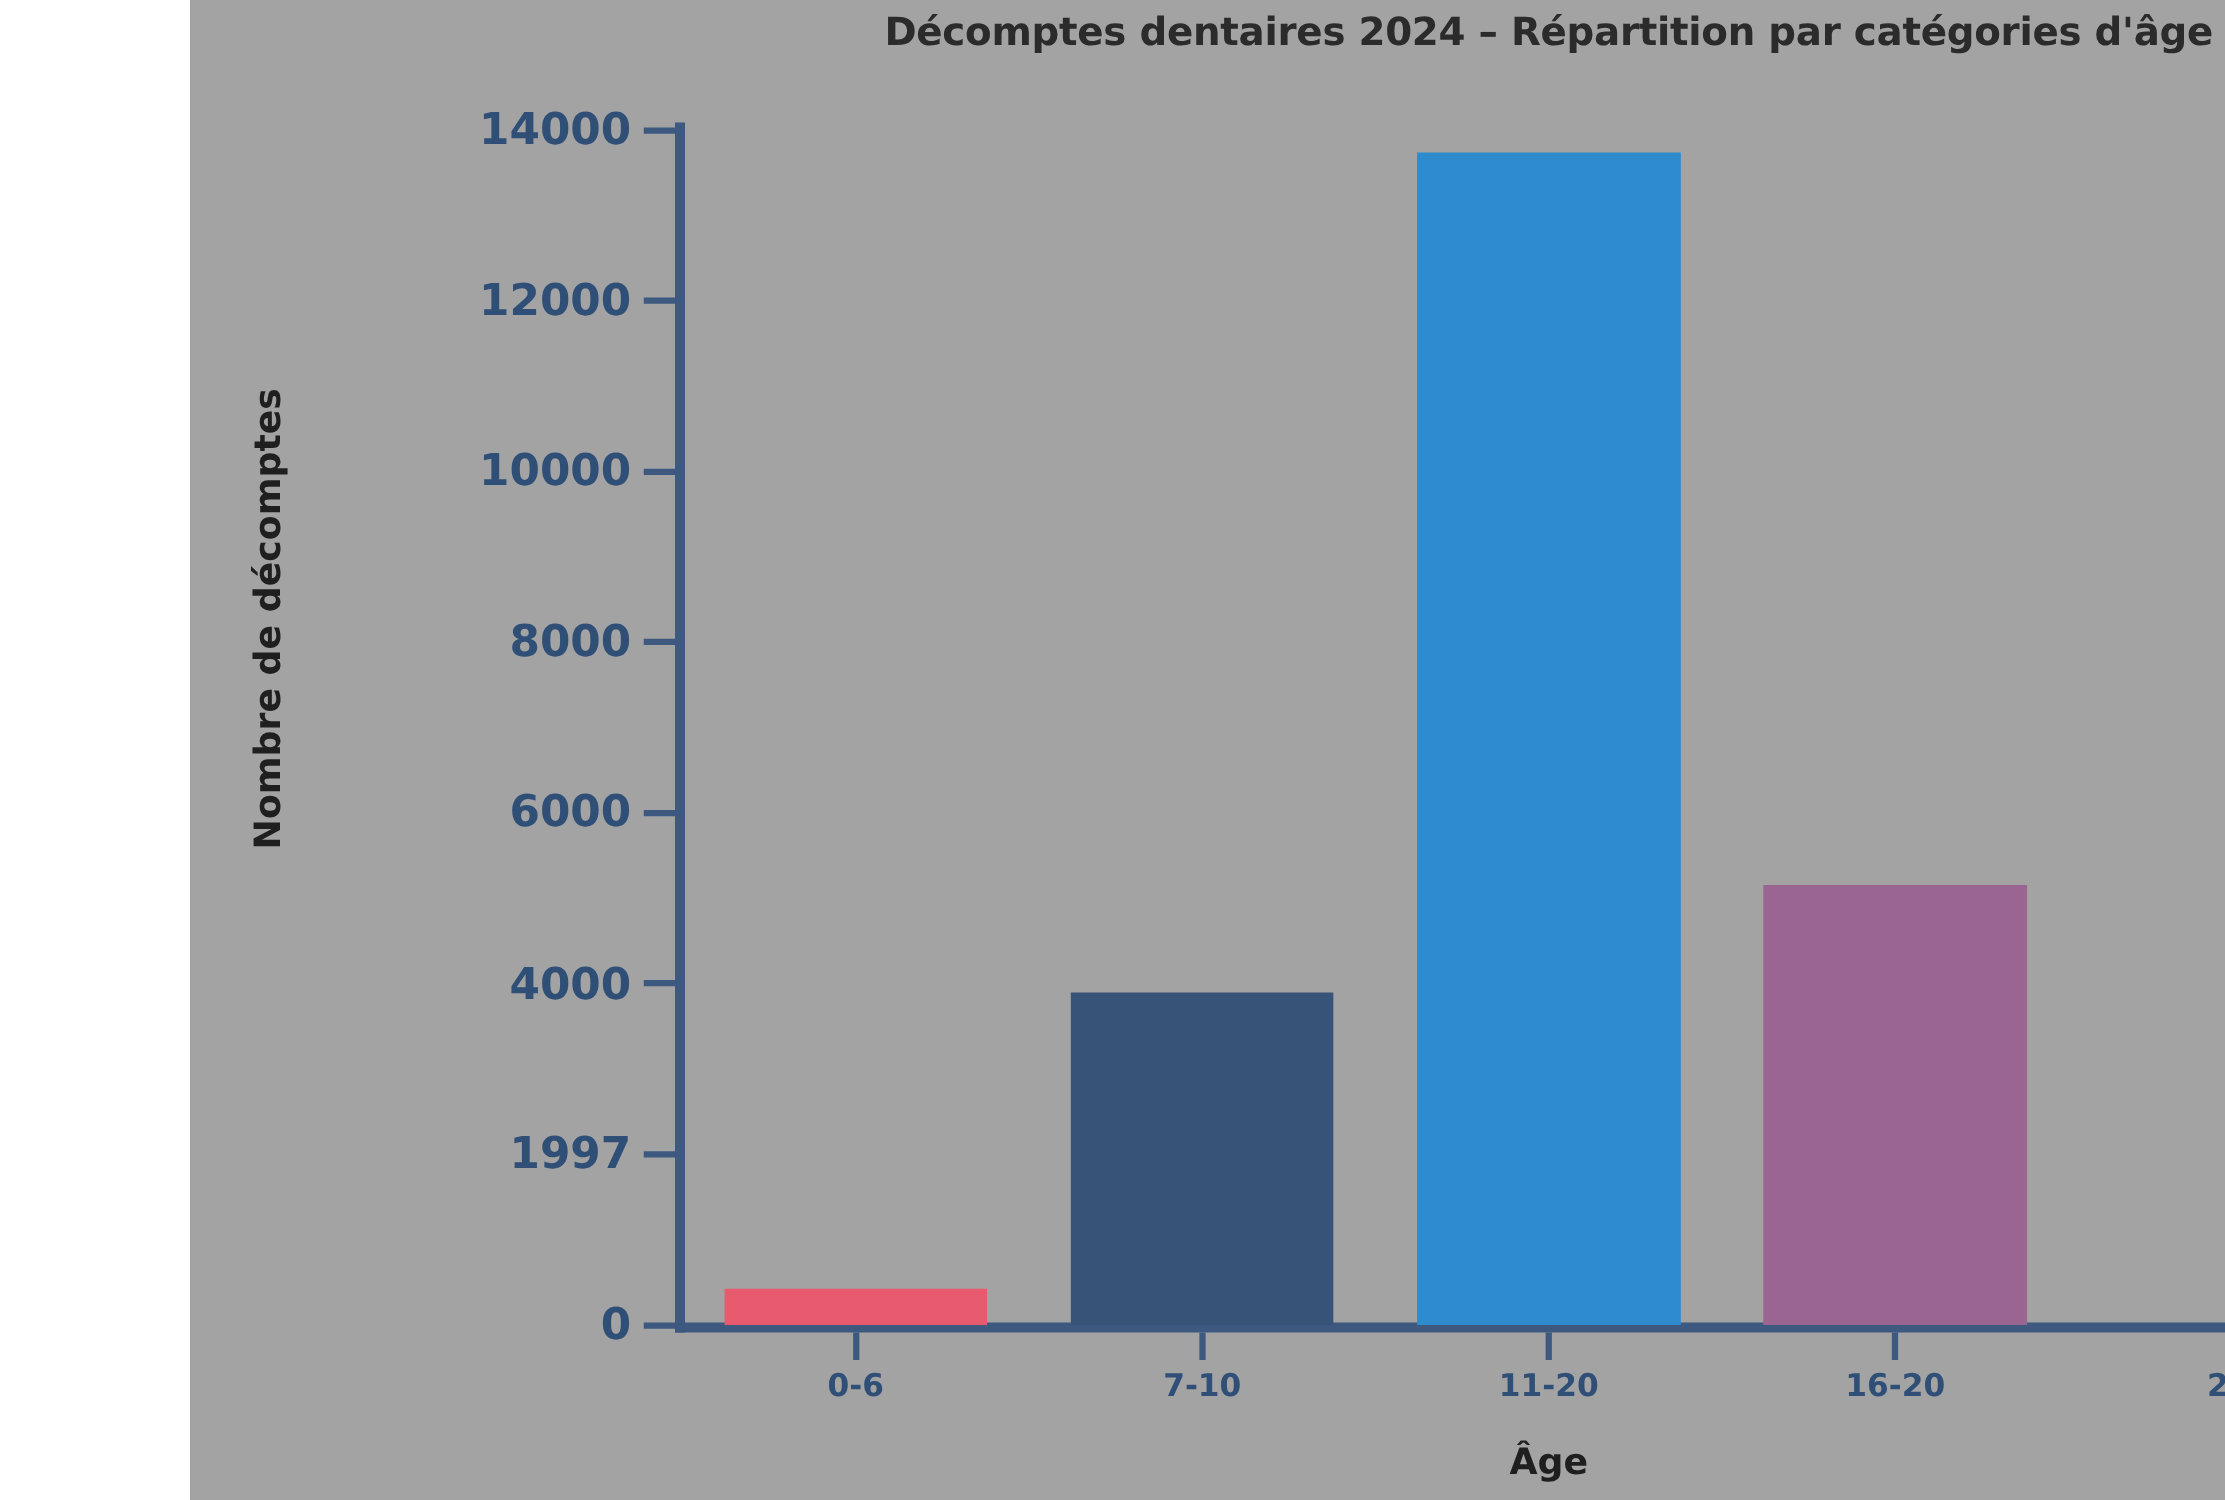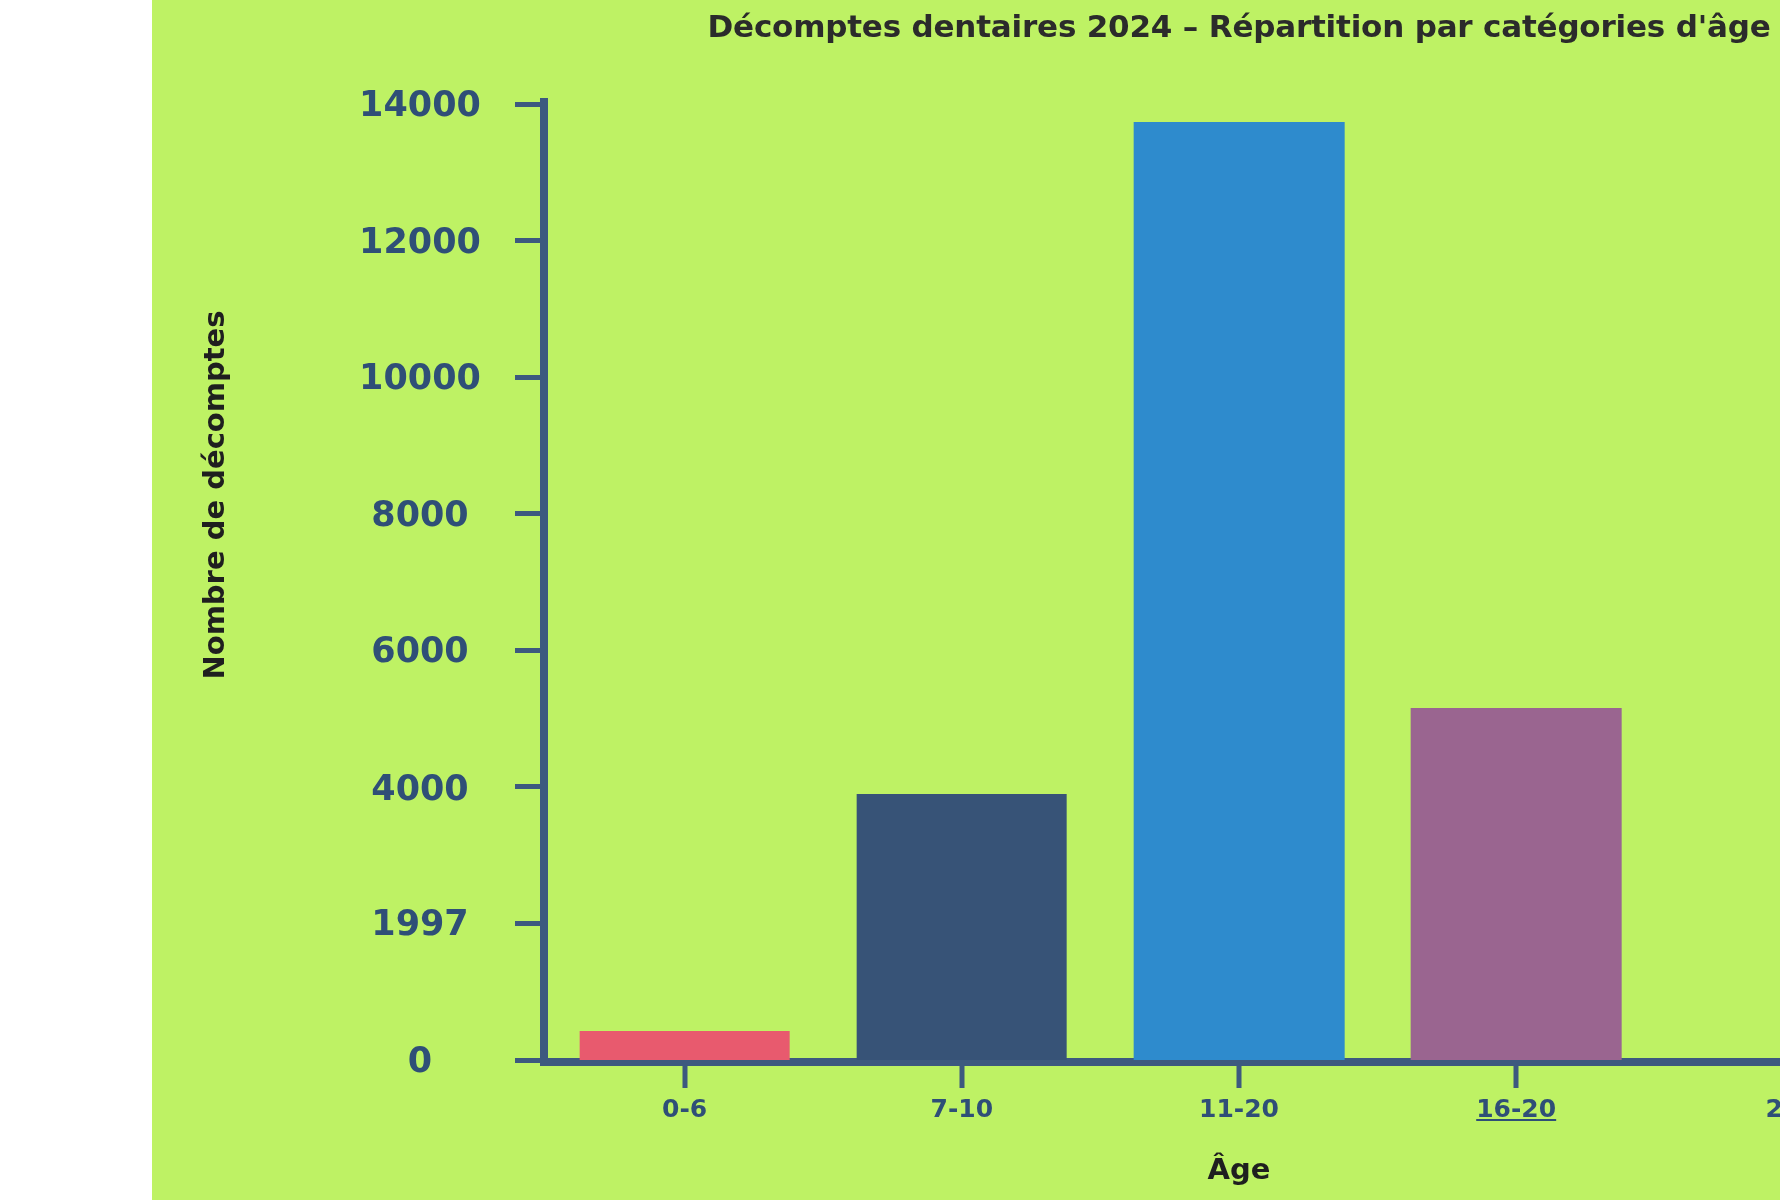--- a/index.html
+++ b/index.html
@@ -15,21 +15,21 @@
     overflow: hidden;
     font-family: "DejaVu Sans", sans-serif;
   }
   
   #figure {
     position: absolute;
     left: 152px;
     top: 0px;
     width: 1628px;
     height: 1200px;
-    background: #bef264;
+    background: #a3a3a3;
   }
   
   #axes {
     position: absolute;
     left: 394px;   
     top: 104px;    
     width: 1386px;
     height: 956px; 
   }
   
@@ -67,21 +67,21 @@
     position: absolute;
     left: 363px;
     width: 26px;
     height: 5px;
     background: #3d597f;
   }
   .ytick-label {
     position: absolute;
     right: 0;
     width: 170px;
-    text-align: center;
+    text-align: right;
     font-size: 35px;
     font-weight: bold;
     color: #2f4f77;
     transform: translateY(-50%);
     white-space: nowrap;
   }
   #ytick-label-wrap {
     position: absolute;
     left: 175px;
     top: 0;
@@ -177,21 +177,21 @@
     <div id="xtick-marks">
         <div class="xtick" style="left: 532.6px;"></div>
         <div class="xtick" style="left: 809.8px;"></div>
         <div class="xtick" style="left: 1087px;"></div>
         <div class="xtick" style="left: 1364.2px;"></div>
       </div>
     <div id="xtick-label-wrap">
         <div class="xtick-label" style="left: 532.6px;">0-6</div>
         <div class="xtick-label" style="left: 809.8px; text-align: right;">7-10</div>
         <div class="xtick-label" style="left: 1087px;">11-20</div>
-        <div class="xtick-label" style="left: 1364.2px; text-decoration: underline;">16-20</div>
+        <div class="xtick-label" style="left: 1364.2px;">16-20</div>
         <div class="xtick-label" style="left: 1641.4px;">21+</div>
       </div>
 
     <div id="axes">
         <div class="bar" title="0-6: 425" style="left: 138.6px; width: 210.672px; height: 29.0214px; background: rgb(232, 90, 110);"></div>
         <div class="bar" title="7-10: 3895" style="left: 415.8px; width: 210.672px; height: 265.973px; background: rgb(55, 83, 119);"></div>
         <div class="bar" title="11-15: 13735" style="left: 693px; width: 210.672px; height: 937.904px; background: rgb(46, 139, 205);"></div>
         <div class="bar" title="16-20: 5155" style="left: 970.2px; width: 210.672px; height: 352.013px; background: rgb(154, 101, 144);"></div>
       </div>
 

